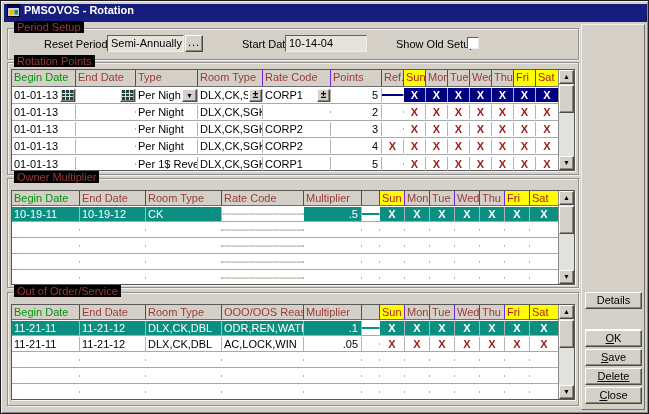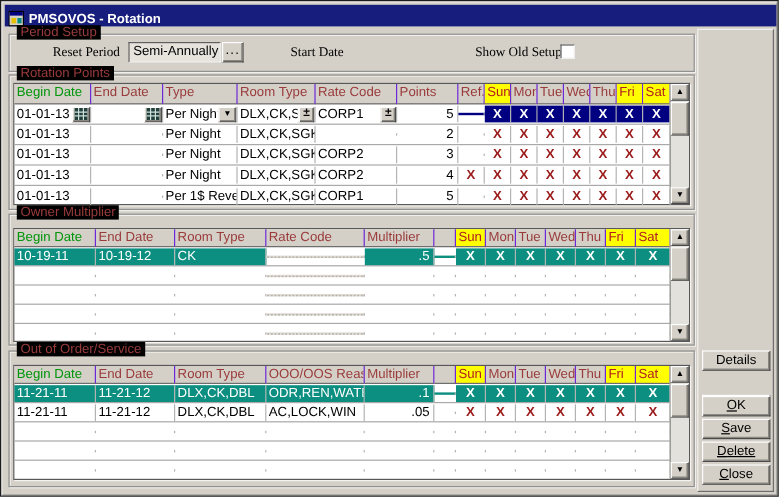--- a/index.html
+++ b/index.html
@@ -1,24 +1,24 @@
 <!DOCTYPE html>
 <html><head>
 <meta charset="utf-8">
 <style>
   html,body{margin:0;padding:0;background:#808080;}
   *{box-sizing:border-box;font-family:"Liberation Sans",sans-serif;}
   .window{position:relative;width:649px;height:414px;background:#d4d0c8;
     border:1px solid #1c1c1c;box-shadow:inset 1px 1px 0 #efefef, inset -1px -1px 0 #8a8a8a;
     font-size:11px;color:#000;overflow:hidden;}
   .titlebar{position:absolute;left:3px;top:3px;width:643px;height:18px;background:#171d7c;
-    color:#fff;font-weight:bold;display:flex;align-items:flex-end;gap:4px;padding-left:3px;}
+    color:#fff;font-weight:bold;display:flex;align-items:flex-start;gap:4px;padding-left:3px;}
   .group{position:absolute;border:1px solid #919191;box-shadow:1px 1px 0 #f0efec, inset 1px 1px 0 #f0efec;}
   .glabel{position:absolute;top:-8px;left:6px;background:#000000;padding:0 3px;color:#9a3b3b;white-space:nowrap;}
-  .lbl{position:absolute;white-space:nowrap;font-family:Liberation Serif, serif;}
+  .lbl{position:absolute;white-space:nowrap;}
   .field{position:absolute;background:#e6e3dd;border:1px solid;border-color:#5f5f5f #eeeeee #eeeeee #5f5f5f;
     padding:1px 3px;white-space:nowrap;overflow:hidden;}
   .raised{background:#d4d0c8;border:1px solid;border-color:#fcfcfc #4a4a4a #4a4a4a #fcfcfc;
     box-shadow:inset -1px -1px 0 #8a877f;}
   .dots{letter-spacing:1px;text-align:center;line-height:13px;}
   .cb{position:absolute;width:12px;height:12px;background:#fff;border:1px solid;border-color:#5f5f5f #eee #eee #5f5f5f;}
   
   .t{position:absolute;width:564px;background:#fff;border:1px solid #585858;box-shadow:1px 1px 0 #f5f4f1;}
   .hr{display:flex;background:#d4d0c8;width:547px;}
   .hc{color:#9a3b3b;padding:1px 2px;border-right:1px solid #6d28d9;border-bottom:1px solid #6e6e6e;
@@ -72,20 +72,21 @@
     </svg>
     <span>PMSOVOS - Rotation</span>
   </div>
 
   <div class="group" style="left:6px;top:27px;width:572px;height:32px;">
     <div class="glabel">Period Setup</div>
     <div class="lbl" style="left:36px;top:9px;">Reset Period</div>
     <div class="field" style="left:99px;top:6px;width:77px;height:17px;">Semi-Annually</div>
     <div class="raised dots" style="position:absolute;left:177px;top:6px;width:18px;height:17px;">...</div>
     <div class="lbl" style="left:234px;top:9px;">Start Date</div>
+    <div class="field" style="left:277px;top:6px;width:82px;height:17px;">10-14-04</div>
     <div class="lbl" style="left:388px;top:9px;">Show Old Setup</div>
     <span class="cb" style="left:459px;top:8px;"></span>
   </div>
 
   <div class="group" style="left:6px;top:61px;width:572px;height:113px;">
     <div class="glabel">Rotation Points</div>
   </div>
   <div class="t rp" style="left:10px;top:68px;height:102px;">
     <div class="hr">
       <div class="hc green co-begin">Begin Date</div>

